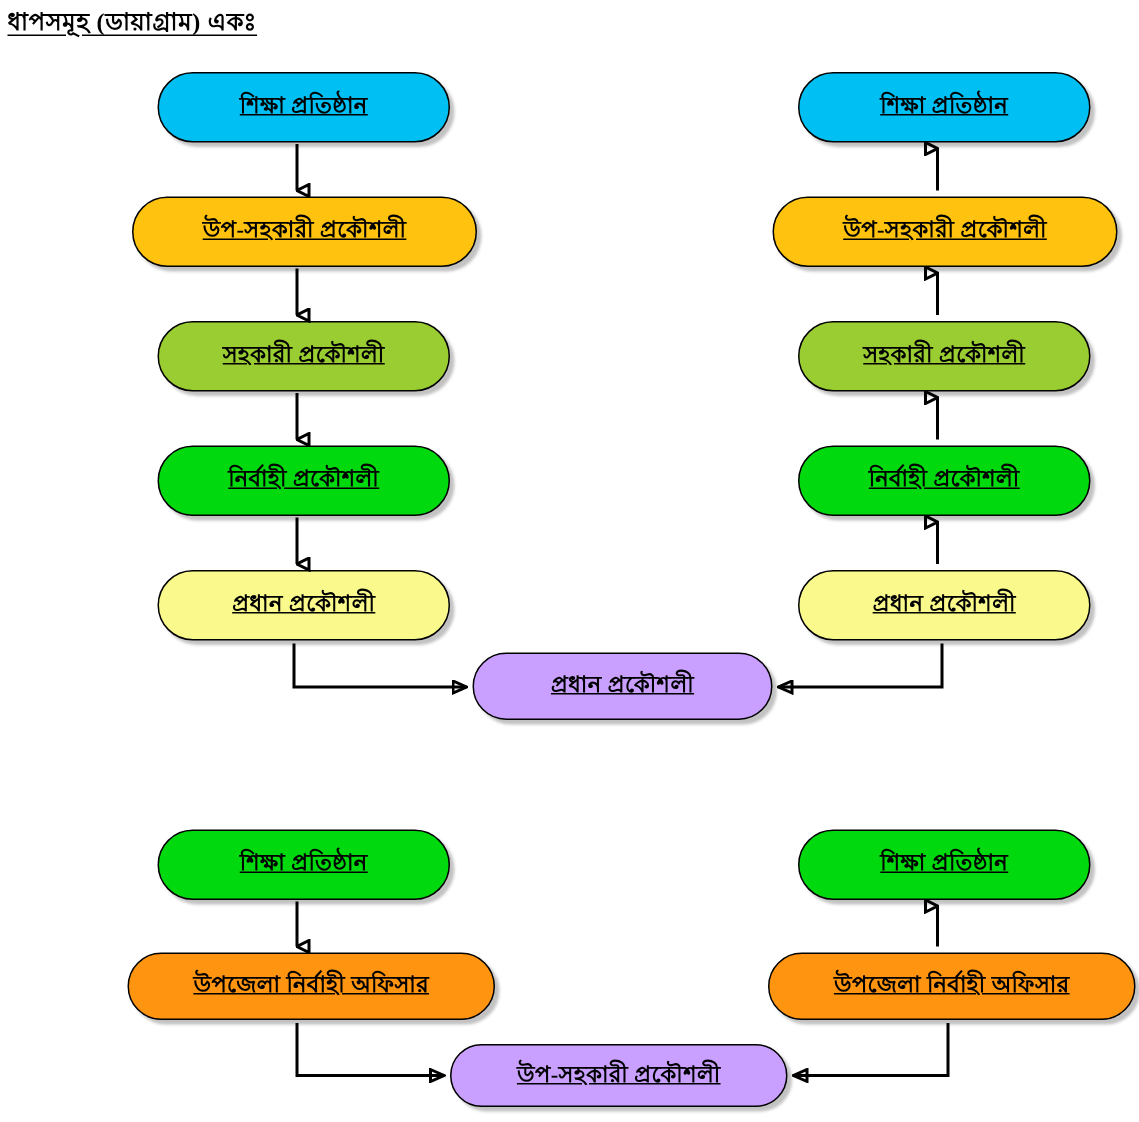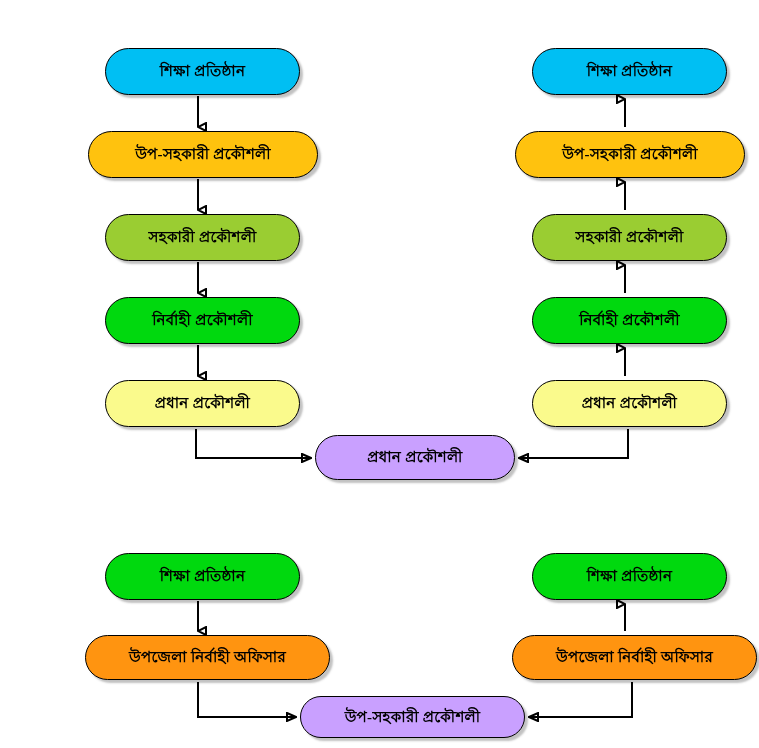--- a/index.html
+++ b/index.html
@@ -45,40 +45,42 @@
     color: #000000;
     white-space: nowrap;
     letter-spacing: 0.3px;
     box-shadow: 3px 3px 2px rgba(120,120,120,0.45);
     font-family: "Liberation Serif", "DejaVu Serif", serif;
   }
   .node-label {
     display: block;
     line-height: 1;
     padding: 0 6px;
+    text-decoration: underline;
   }
   svg.conn {
     position: absolute;
     left: 0; top: 0;
     width: 759px;
     height: 748px;
     pointer-events: none;
     overflow: visible;
   }
   svg.conn path, svg.conn line {
     stroke: #000000;
     stroke-width: 2;
     fill: none;
   }
 </style>
 </head>
 <body>
 
 <div id="canvas">
 
+  <div class="section-title" style="left:5px; top:2px;">ধাপসমূহ (ডায়াগ্রাম) একঃ</div>
 
   <div class="node" style="left:105px; top:48px; width:195px; height:47px; background:#00BFF3;">
     <span class="node-label">শিক্ষা প্রতিষ্ঠান</span>
   </div>
   <div class="node" style="left:88px; top:131px; width:230px; height:47px; background:#FFC20E;">
     <span class="node-label">উপ-সহকারী প্রকৌশলী</span>
   </div>
   <div class="node" style="left:105px; top:214px; width:195px; height:47px; background:#9ACD32;">
     <span class="node-label">সহকারী প্রকৌশলী</span>
   </div>

